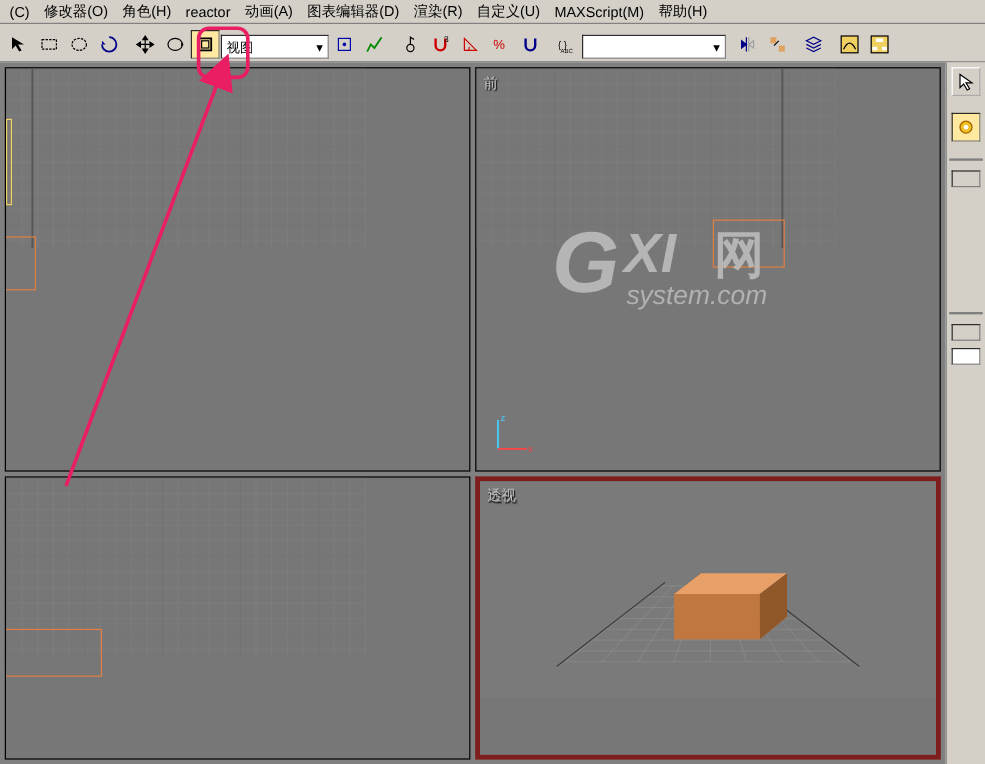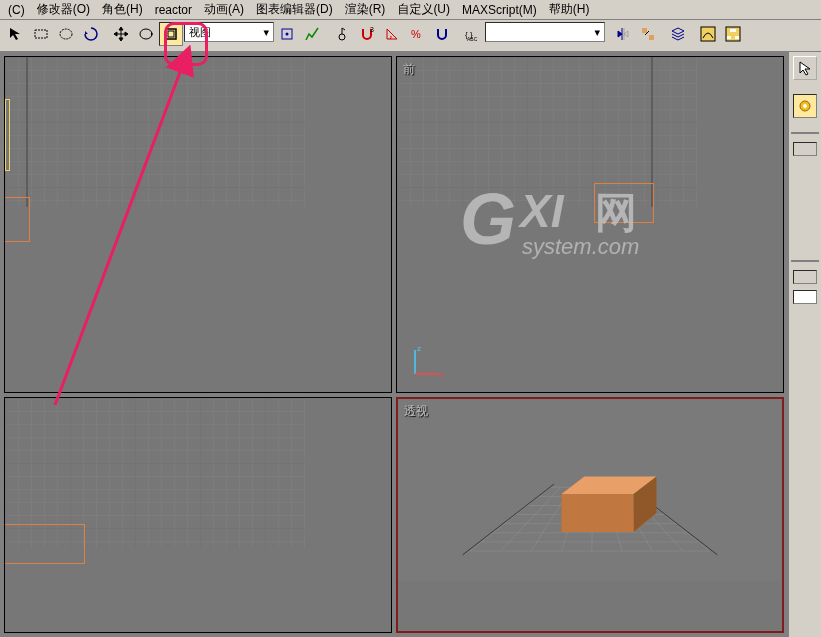--- a/index.html
+++ b/index.html
@@ -1,33 +1,33 @@
 <!DOCTYPE html>
 <html><head>
 <meta charset="utf-8">
 <style>
 * { box-sizing: border-box; margin: 0; padding: 0; }
 body { font-family: "SimSun", "Microsoft YaHei", sans-serif; font-size: 12px; background: #d4d0c8; width: 821px; height: 637px; overflow: hidden; position: relative; }
 
 .menubar { height: 20px; background: #d4d0c8; display: flex; align-items: center; padding: 0 2px; border-bottom: 1px solid #808080; }
 .menubar-item { padding: 2px 6px; cursor: pointer; }
 
-.toolbar { height: 32px; background: #d4d0c8; display: flex; align-items: flex-start; padding: 2px 4px; border-bottom: 1px solid #808080; gap: 1px; }
+.toolbar { height: 32px; background: #d4d0c8; display: flex; align-items: flex-end; padding: 2px 4px; border-bottom: 1px solid #808080; gap: 1px; }
 .tb-btn { width: 24px; height: 24px; border: 1px solid #d4d0c8; display: flex; align-items: center; justify-content: center; cursor: pointer; position: relative; }
 .tb-btn.active { background: #ffe8a0; border: 1px inset #808080; }
 .tb-btn svg { width: 16px; height: 16px; }
 .tb-sep { width: 4px; }
 .tb-dropdown { width: 90px; height: 20px; border: 1px inset #808080; background: #fff; display: flex; align-items: center; padding: 0 4px; font-size: 11px; }
 
 .highlight-circle { position: absolute; left: 164px; top: 22px; width: 44px; height: 44px; border: 3px solid #e91e63; border-radius: 10px; pointer-events: none; z-index: 100; }
 
 .main-area { position: absolute; left: 0; top: 52px; right: 33px; bottom: 0; background: #808080; display: grid; grid-template-columns: 1fr 1fr; grid-template-rows: 337px 1fr; gap: 4px; padding: 4px; }
 
 .viewport { background: #777; border: 1px solid #000; position: relative; overflow: hidden; }
-.viewport.active { border: 2px solid #7f1d1d; }
+.viewport.active { border: 4px solid #7f1d1d; }
 .viewport-label { position: absolute; top: 4px; left: 6px; color: #c0c0c0; font-size: 12px; z-index: 5; text-shadow: 1px 1px 1px #000; }
 
 .grid-bg { position: absolute; inset: 0; }
 
 .sel-box { position: absolute; border: 1px solid #e08040; }
 .yellow-edge { position: absolute; background: #f0d060; }
 
 .axis-widget { position: absolute; left: 10px; bottom: 10px; z-index: 6; }
 
 .watermark { position: absolute; left: 50%; top: 50%; transform: translate(-50%, -50%); z-index: 8; pointer-events: none; }

